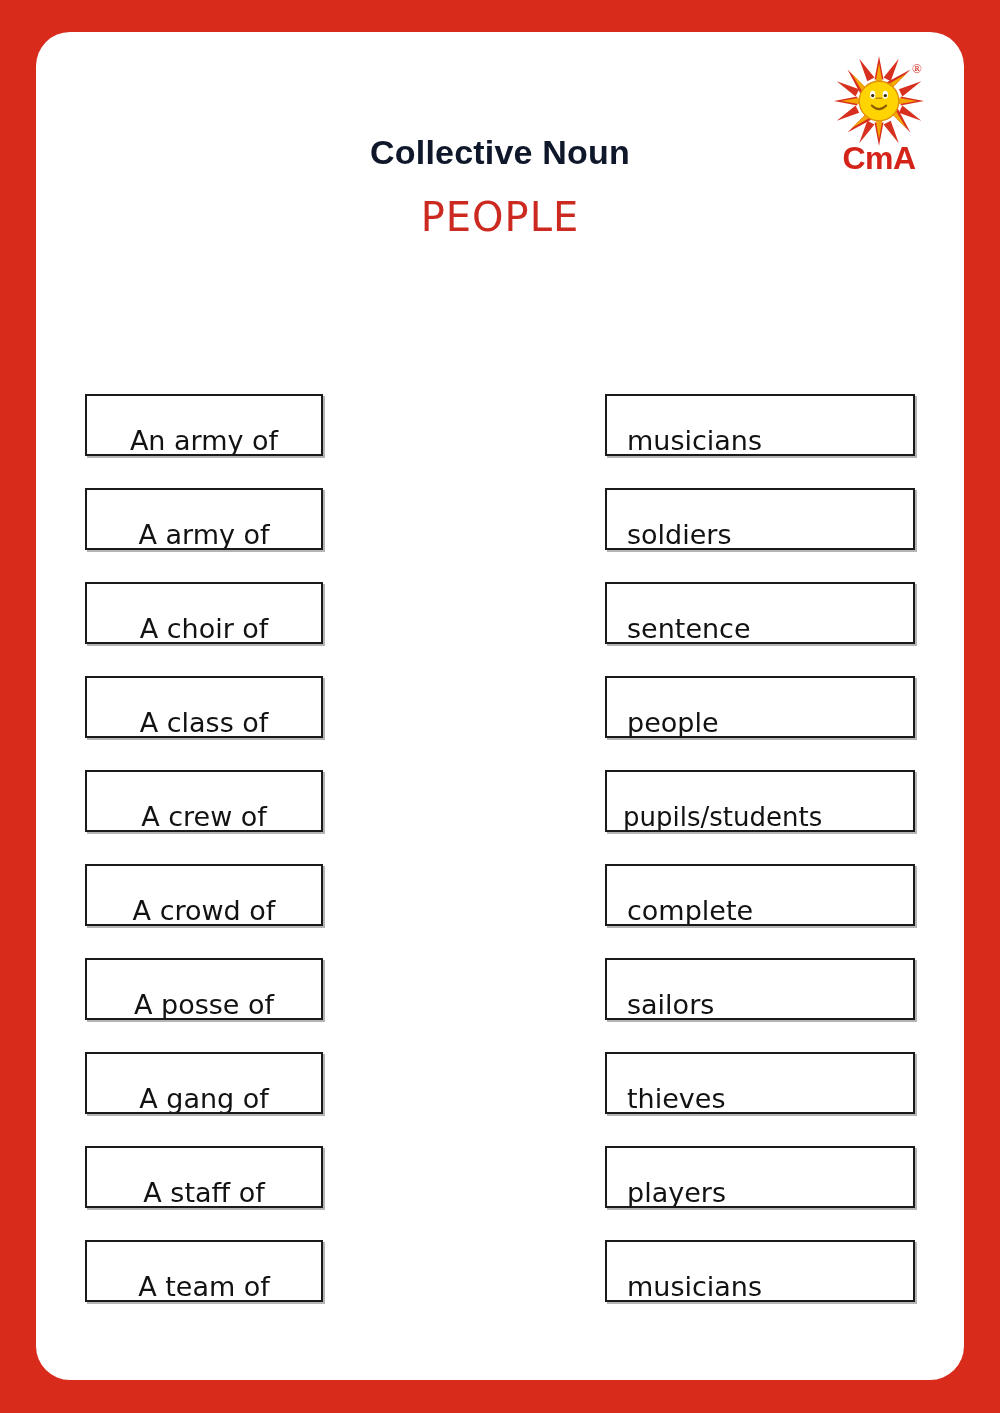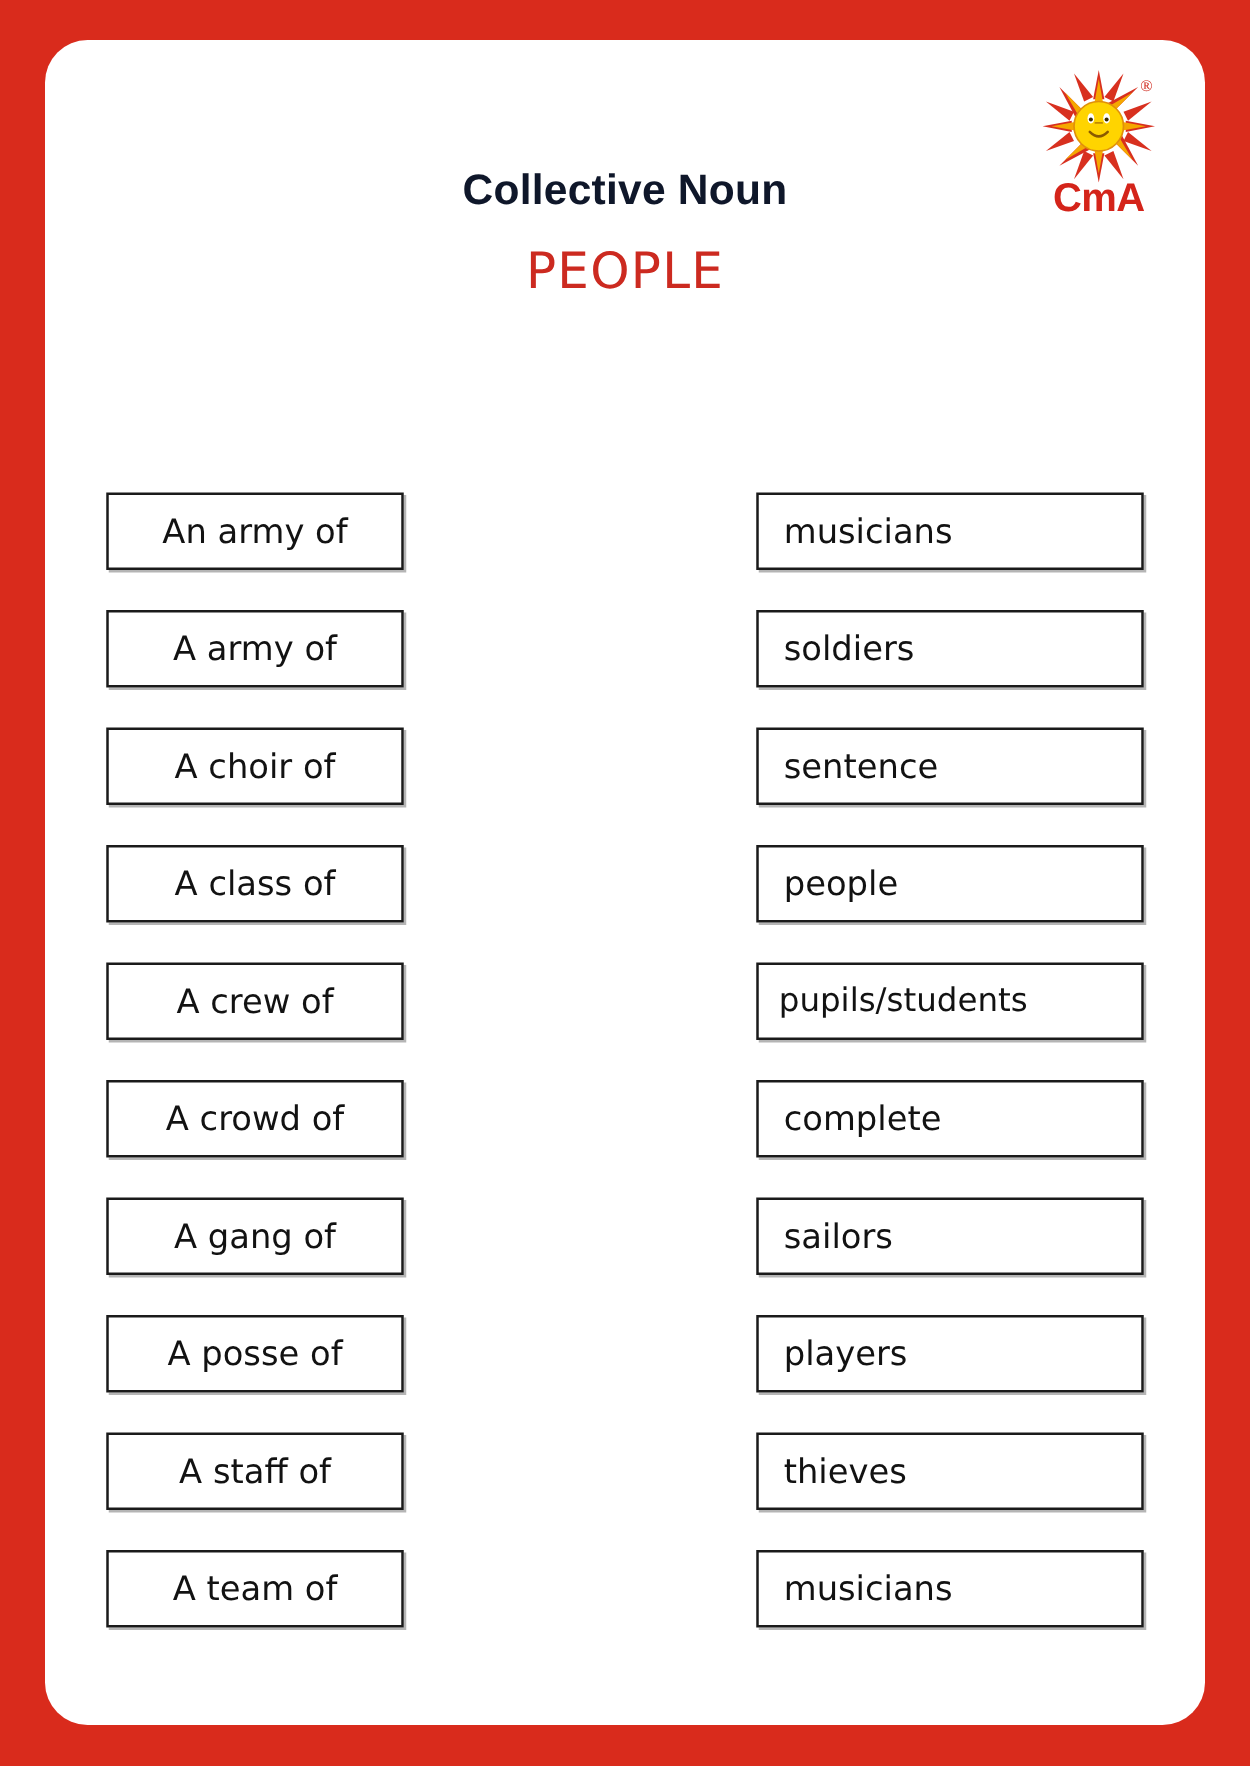--- a/index.html
+++ b/index.html
@@ -124,21 +124,21 @@
   #right-column { left: 569px; width: 310px; }
 
   .match-box {
     box-sizing: border-box;
     height: 62px;
     margin-bottom: 32px;
     border: 2px solid #1a1a1a;
     background: #ffffff;
     box-shadow: 2px 2px 0 0 rgba(120,120,120,0.55);
     display: flex;
-    align-items: center;
+    align-items: flex-end;
     font-family: "DejaVu Sans", sans-serif;
     font-size: 27px;
     color: #121212;
     line-height: 1;
     white-space: nowrap;
     overflow: hidden;
   }
   #left-column  .match-box { justify-content: center; padding: 0 6px; }
   #right-column .match-box { justify-content: flex-start; padding: 0 0 0 20px; }
   #right-column .match-box.tight { font-size: 26px; padding-left: 16px; }
@@ -220,24 +220,24 @@
         <div class="match-box">
             <span>A class of</span>
           </div>
         <div class="match-box">
             <span>A crew of</span>
           </div>
         <div class="match-box">
             <span>A crowd of</span>
           </div>
         <div class="match-box">
+            <span>A posse of</span>
+          </div>
+        <div class="match-box">
             <span>A gang of</span>
-          </div>
-        <div class="match-box">
-            <span>A posse of</span>
           </div>
         <div class="match-box">
             <span>A staff of</span>
           </div>
         <div class="match-box">
             <span>A team of</span>
           </div>
       </div>
 
       <div class="column" id="right-column">
@@ -256,24 +256,24 @@
         <div class="match-box tight">
             <span>pupils/students</span>
           </div>
         <div class="match-box">
             <span>complete</span>
           </div>
         <div class="match-box">
             <span>sailors</span>
           </div>
         <div class="match-box">
+            <span>thieves</span>
+          </div>
+        <div class="match-box">
             <span>players</span>
-          </div>
-        <div class="match-box">
-            <span>thieves</span>
           </div>
         <div class="match-box">
             <span>musicians</span>
           </div>
       </div>
 
     </div>
   </div>
 </div>
 

